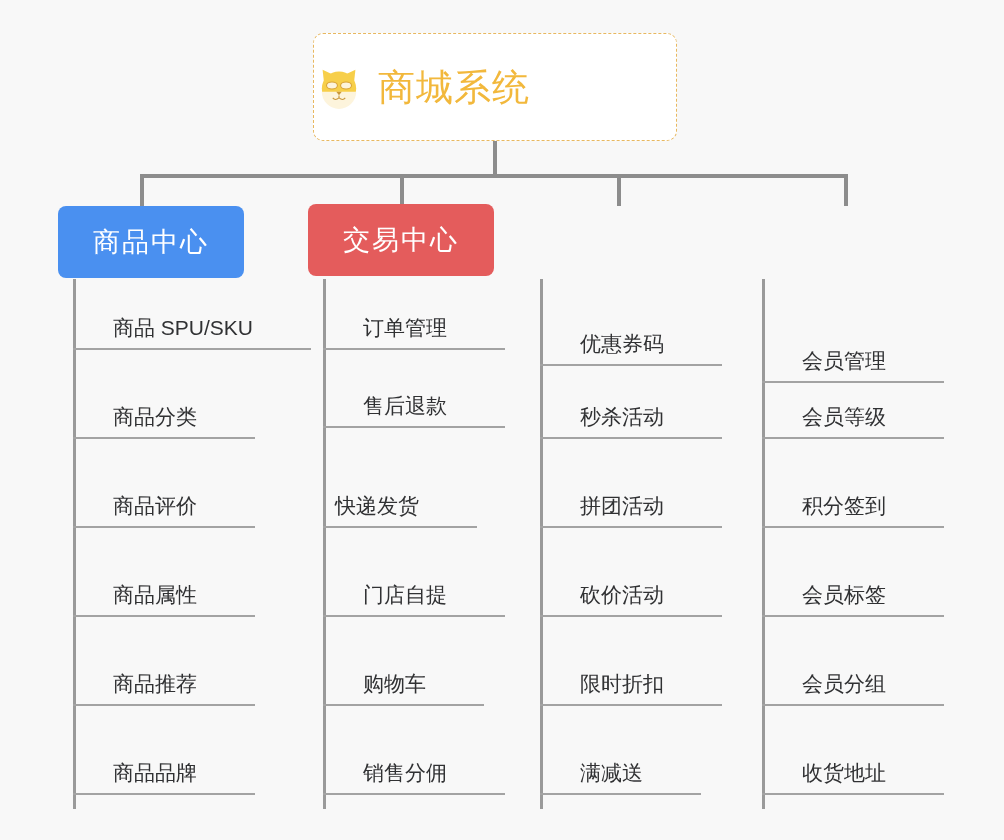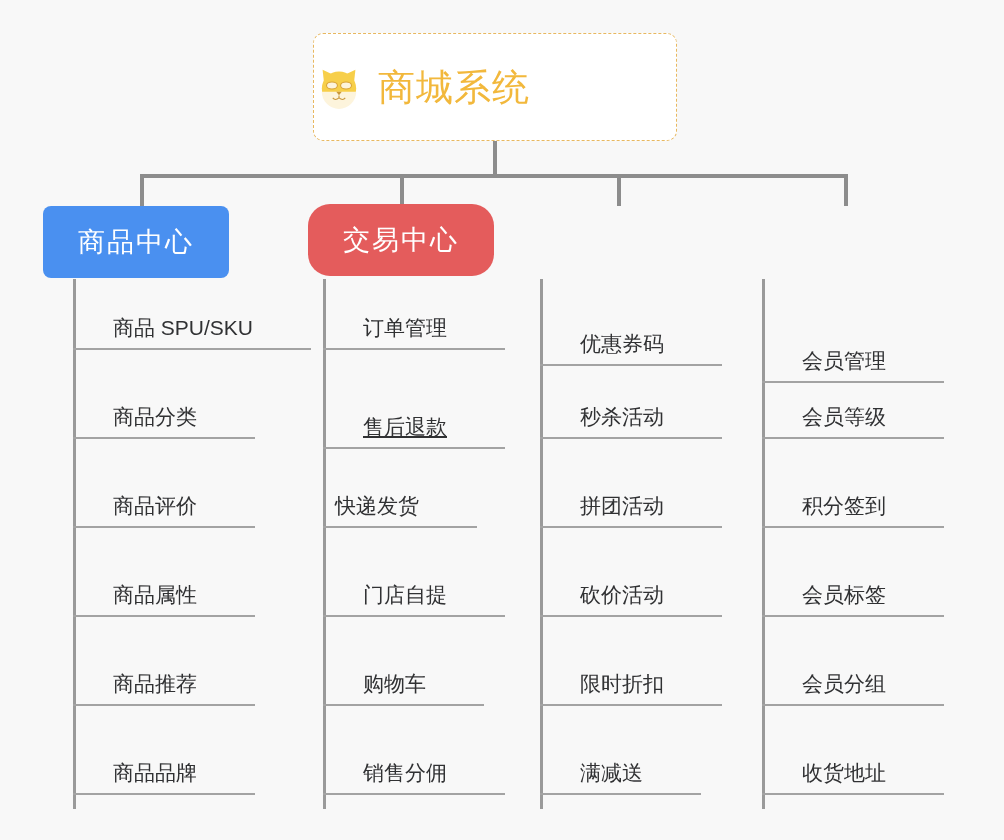--- a/index.html
+++ b/index.html
@@ -125,40 +125,40 @@
     <span class="root-title" style="color: rgb(242, 184, 60);">商城系统</span>
   </div>
 
   <div class="conn conn-v" style="left: 493px; top: 141px; height: 37px; background: rgb(141, 141, 141);"></div>
   <div class="conn conn-h" style="left: 140px; top: 174px; width: 708px; background: rgb(141, 141, 141);"></div>
   <div class="conn conn-v" style="left: 140px; top: 174px; height: 32px; background: rgb(141, 141, 141);"></div>
   <div class="conn conn-v" style="left: 400px; top: 174px; height: 32px; background: rgb(141, 141, 141);"></div>
   <div class="conn conn-v" style="left: 617px; top: 174px; height: 32px; background: rgb(141, 141, 141);"></div>
   <div class="conn conn-v" style="left: 844px; top: 174px; height: 32px; background: rgb(141, 141, 141);"></div>
 
-  <div class="cat-box" style="left: 43px; top: 206px; width: 186px; background: rgb(74, 144, 240);">
+  <div class="cat-box" style="left: 58px; top: 206px; width: 186px; background: rgb(74, 144, 240);">
     <span>商品中心</span>
   </div>
-  <div class="cat-box" style="left: 308px; top: 204px; width: 186px; background: rgb(228, 92, 92); border-radius: 22px;">
+  <div class="cat-box" style="left: 308px; top: 204px; width: 186px; background: rgb(228, 92, 92);">
     <span>交易中心</span>
   </div>
 
   <div class="leaf-col" style="left:73px;">
     <div class="leaf-spine" style="height:530px;"></div>
   <div class="leaf-item" style="top: 36px; min-width: 198.031px;">商品 SPU/SKU</div>
       <div class="leaf-item" style="top: 125px; min-width: 142px;">商品分类</div>
       <div class="leaf-item" style="top: 214px; min-width: 142px;">商品评价</div>
       <div class="leaf-item" style="top: 303px; min-width: 142px;">商品属性</div>
       <div class="leaf-item" style="top: 392px; min-width: 142px;">商品推荐</div>
       <div class="leaf-item" style="top: 481px; min-width: 142px;">商品品牌</div>
     </div>
   <div class="leaf-col" style="left:323px;">
     <div class="leaf-spine" style="height:530px;"></div>
   <div class="leaf-item" style="top: 36px; min-width: 142px;">订单管理</div>
-      <div class="leaf-item" style="top: 135px; min-width: 142px; text-decoration: underline;">售后退款</div>
+      <div class="leaf-item" style="top: 114px; min-width: 142px;">售后退款</div>
       <div class="leaf-item" style="top: 214px; min-width: 142px; padding-left: 12px;">快递发货</div>
       <div class="leaf-item" style="top: 303px; min-width: 142px;">门店自提</div>
       <div class="leaf-item" style="top: 392px; min-width: 121px;">购物车</div>
       <div class="leaf-item" style="top: 481px; min-width: 142px;">销售分佣</div>
     </div>
   <div class="leaf-col" style="left:540px;">
     <div class="leaf-spine" style="height:530px;"></div>
   <div class="leaf-item" style="top: 52px; min-width: 142px;">优惠券码</div>
       <div class="leaf-item" style="top: 125px; min-width: 142px;">秒杀活动</div>
       <div class="leaf-item" style="top: 214px; min-width: 142px;">拼团活动</div>

